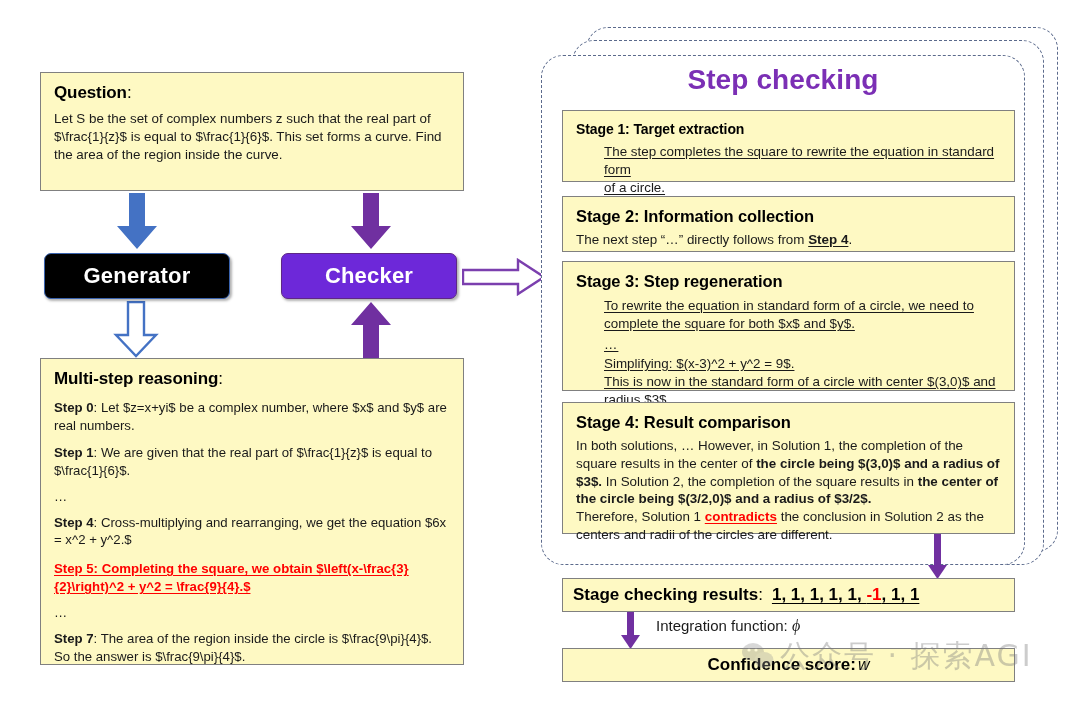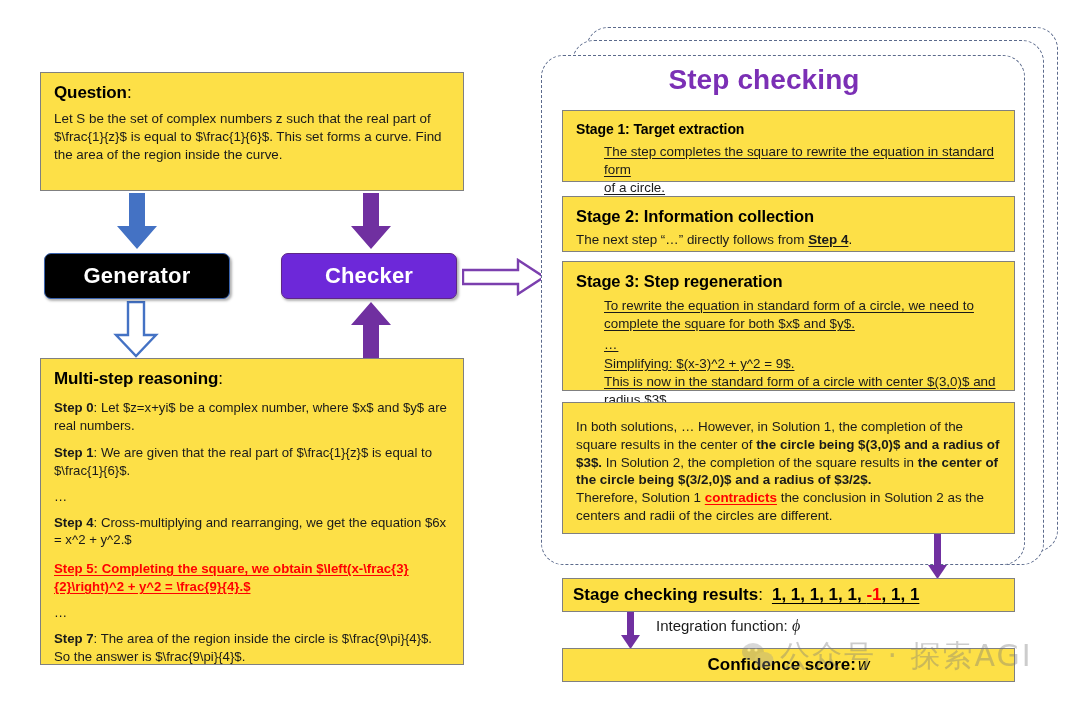--- a/index.html
+++ b/index.html
@@ -13,21 +13,21 @@
     height: 702px;
     background: #ffffff;
     font-family: "Liberation Sans", sans-serif;
     overflow: hidden;
   }
 
   
   .box {
     position: absolute;
     box-sizing: border-box;
-    background: #fde047;
+    background: #fef9c3;
     border: 1.3px solid #808080;
   }
   .box-pad { padding: 10px 12px 10px 13px; }
 
   .ttl {
     font-weight: bold;
     font-size: 16.5px;
     color: #000;
     letter-spacing: -0.1px;
   }
@@ -104,21 +104,21 @@
     border-radius: 22px;
     background: #ffffff;
   }
   #dash3 { left: 586px; top: 27px;  width: 472px; height: 525px; }
   #dash2 { left: 572px; top: 40px;  width: 472px; height: 525px; }
   #dash1 { left: 541px; top: 55px;  width: 484px; height: 510px; }
 
   
   #step-checking-title {
     position: absolute;
-    left: 522px; top: 64px; width: 484px;
+    left: 541px; top: 64px; width: 484px;
     text-align: center;
     font-size: 28px;
     font-weight: bold;
     color: #7B2FB5;
     letter-spacing: 0.1px;
   }
 
   
   .stage-box { left: 562px; width: 453px; }
   #stage1-box { top: 110px; height: 72px; }
@@ -277,20 +277,21 @@
       <div>To rewrite the equation in standard form of a circle, we need to</div>
       <div style="display:inline-block">complete the square for both $x$ and $y$.</div>
       <div class="dotline" style="display:block;margin-top:3px">…</div>
       <div style="display:inline-block">Simplifying: $(x-3)^2 + y^2 = 9$.</div>
       <div>This is now in the standard form of a circle with center $(3,0)$ and</div>
       <div style="display:inline-block">radius $3$.</div>
     </div>
   </div>
 
   <div class="box box-pad" id="stage4-box" style="left:562px;width:453px;">
+    <div class="ttl">Stage 4: Result comparison</div>
     <div class="body-txt" style="margin-top:5px"><span>In both solutions, … However, in Solution 1, the completion of the square results in the center of </span><b>the circle being $(3,0)$ and a radius of $3$.</b><span> In Solution 2, the completion of the square results in </span><b>the center of the circle being $(3/2,0)$ and a radius of $3/2$.</b><br><span>Therefore, Solution 1 </span><span class="contradicts">contradicts</span><span> the conclusion in Solution 2 as the centers and radii of the circles are different.</span></div>
   </div>
 
   <svg class="arrow" style="left:927px; top:534px;" width="22" height="46" viewBox="0 0 22 46">
     <rect x="7" y="0" width="7" height="33" fill="#7030A0"></rect>
     <polygon points="10.5,45 1,31 20,31" fill="#7030A0"></polygon>
   </svg>
 
   <div class="box" id="results-box">
     <span class="res-label"><span>Stage checking results</span><span style="font-weight:normal">:</span></span>

